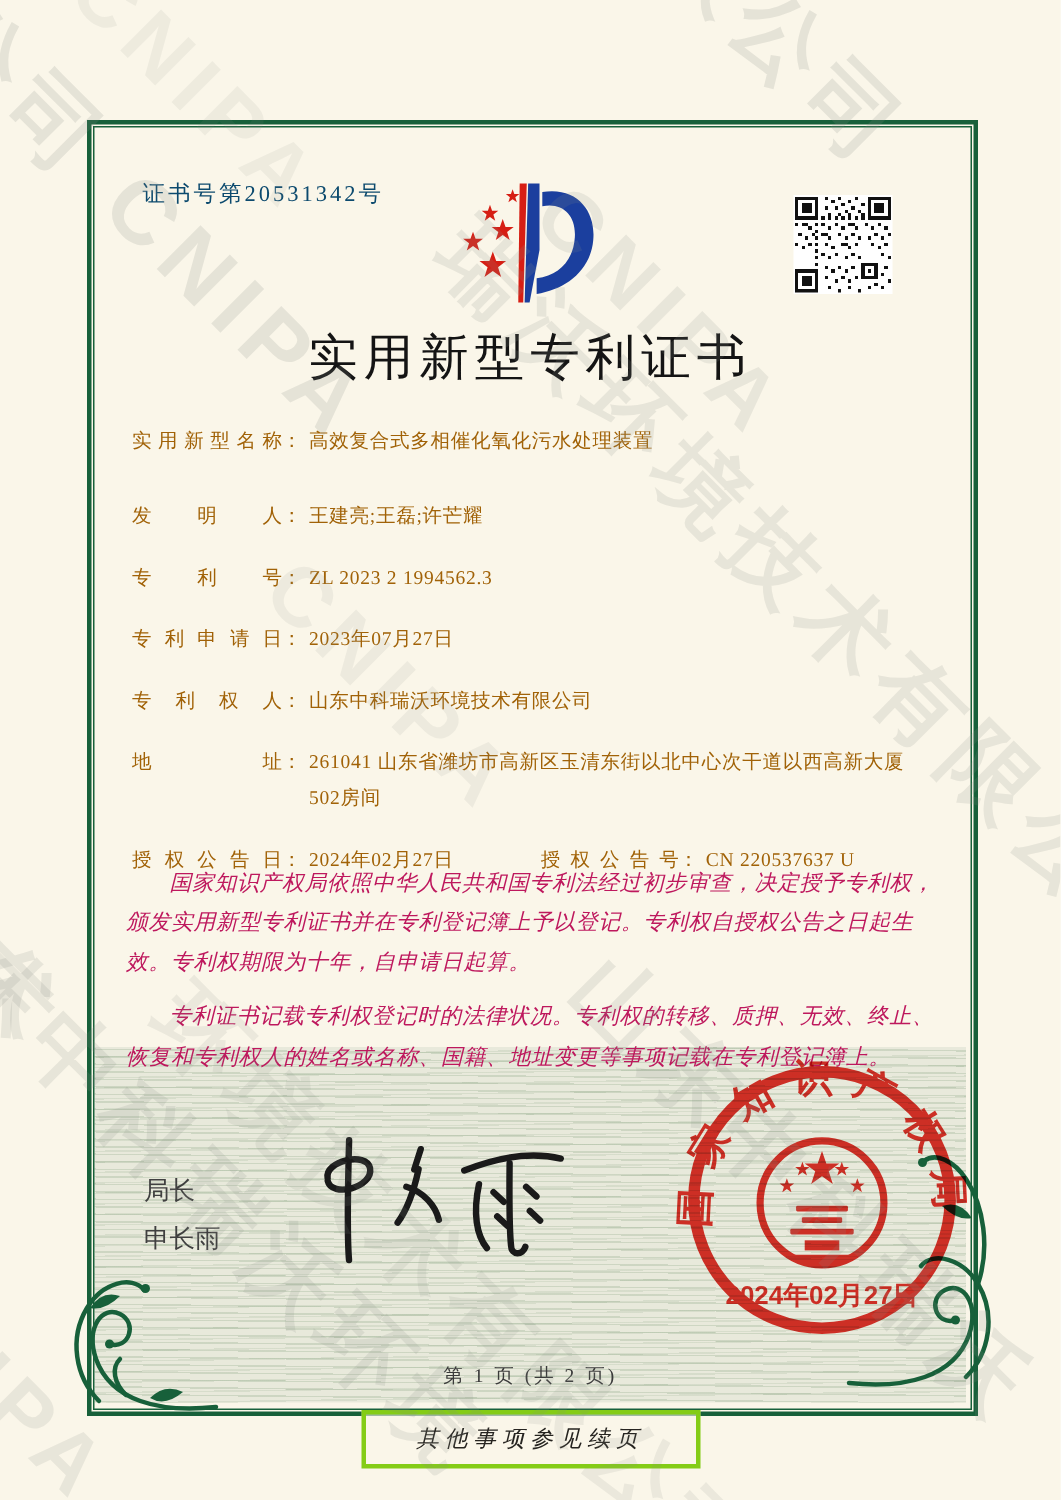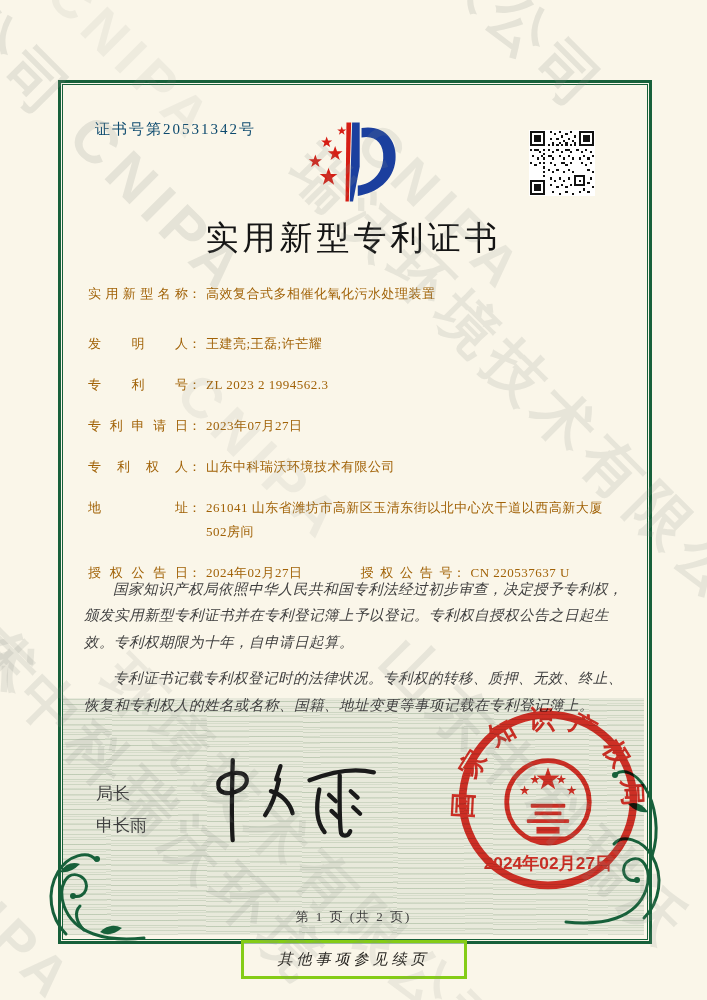--- a/index.html
+++ b/index.html
@@ -36,21 +36,21 @@
   .f-row{margin-bottom:17px;line-height:24px;display:flex;align-items:flex-start;}
   .f-row.gap-big{margin-bottom:26px;}
   .f-label{display:inline-block;width:100px;text-align:justify;text-align-last:justify;flex:0 0 100px;}
   .f-colon{flex:0 0 18px;}
   .f-value{letter-spacing:0.5px;}
   .f-value.addr{width:412px;line-height:24px;}
   .grant-group2{margin-left:58px;display:flex;justify-content:space-between;}
   .grant-group2 .f-label{width:92px;flex:0 0 92px;}
 
   .legal{position:absolute;left:84px;top:576px;width:550px;z-index:3;font-size:14.5px;line-height:1.82;
-         font-style:italic;color:#404040;}
+         font-style:italic;color:#be185d;}
   .legal p{margin:0 0 10px 0;text-indent:2em;letter-spacing:0.5px;}
 
   .signer{position:absolute;left:96px;top:778px;z-index:3;font-family:"Liberation Sans","DejaVu Sans",sans-serif;
           font-size:17px;color:#404040;line-height:32px;}
   .signature{position:absolute;left:198px;top:748px;z-index:3;transform:rotate(-2deg);}
   .seal{position:absolute;left:449px;top:704px;z-index:4;opacity:0.93;mix-blend-mode:multiply;}
 
   .flourish{position:absolute;z-index:3;}
   .flourish.bl{left:40px;top:838px;}
   .flourish.br{left:560px;top:752px;transform:scaleX(-1);}

